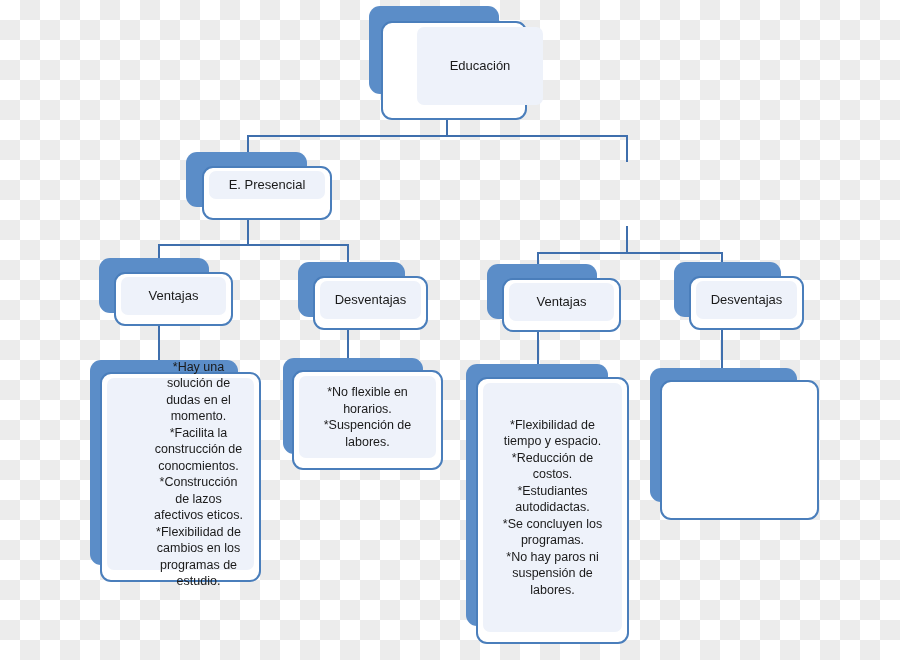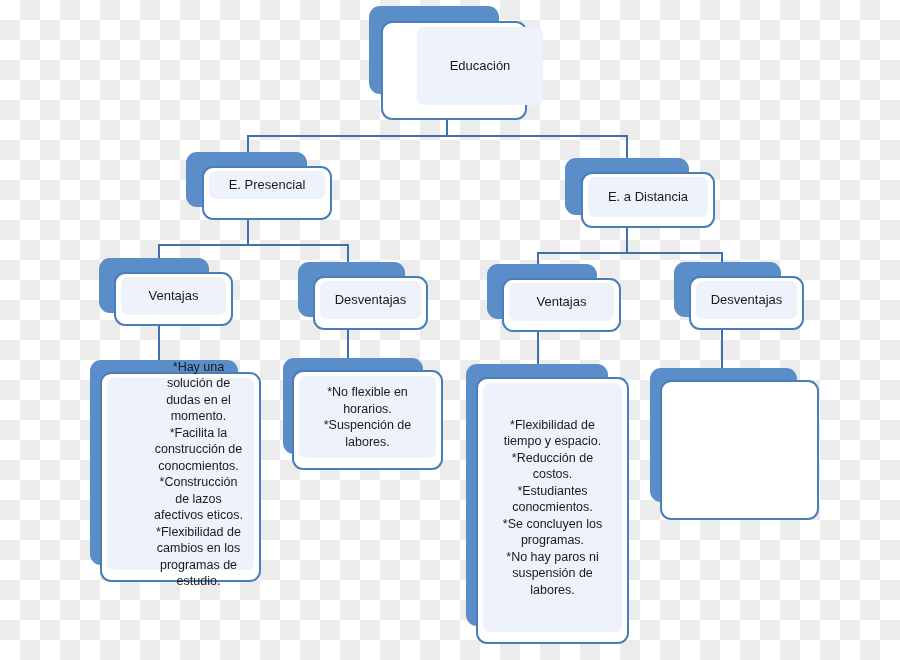--- a/index.html
+++ b/index.html
@@ -119,27 +119,20 @@
   </div>
 
   <div class="node t-node" style="left:186px; top:152px; width:146px; height:68px;">
     <div class="shadow" style="width:121px; height:55px;"></div>
     <div class="card" style="left:16px; top:14px; width:130px; height:54px;"></div>
     <div class="panel" style="left:23px; top:19px; width:116px; height:28px;">
       <span class="label">E. Presencial</span>
     </div>
   </div>
 
-  <div class="node t-node" style="left:565px; top:158px; width:150px; height:70px;">
-    <div class="shadow" style="width:124px; height:57px;"></div>
-    <div class="card" style="left:16px; top:14px; width:134px; height:56px;"></div>
-    <div class="panel" style="left:23px; top:19px; width:120px; height:40px;">
-      <span class="label">E. a Distancia</span>
-    </div>
-  </div>
 
   <div class="node t-node" style="left:99px; top:258px; width:134px; height:68px;">
     <div class="shadow" style="width:110px; height:55px;"></div>
     <div class="card" style="left:15px; top:14px; width:119px; height:54px;"></div>
     <div class="panel" style="left:22px; top:19px; width:105px; height:38px;">
       <span class="label">Ventajas</span>
     </div>
   </div>
 
   <div class="node t-node" style="left:298px; top:262px; width:130px; height:68px;">
@@ -185,21 +178,21 @@
 *Suspención de labores.</span>
     </div>
   </div>
 
   <div class="node leaf" style="left:466px; top:364px; width:163px; height:280px;">
     <div class="shadow" style="width:142px; height:262px;"></div>
     <div class="card" style="left:10px; top:13px; width:153px; height:267px;"></div>
     <div class="panel" style="left:17px; top:19px; width:139px; height:249px;">
       <span class="label">*Flexibilidad de tiempo y espacio.
 *Reducción de costos.
-*Estudiantes conocmientos.
+*Estudiantes autodidactas.
 *Se concluyen los programas.
 *No hay paros ni suspensión de labores.</span>
     </div>
   </div>
 
   <div class="node leaf" style="left:650px; top:368px; width:169px; height:152px;">
     <div class="shadow" style="width:147px; height:134px;"></div>
     <div class="card" style="left:10px; top:12px; width:159px; height:140px;"></div>
   </div>
 

